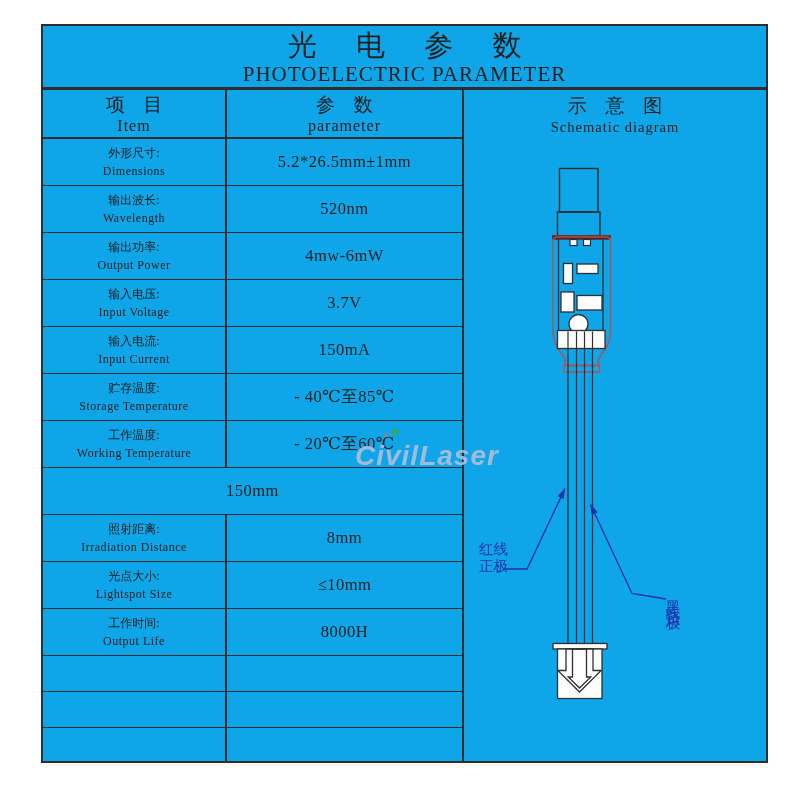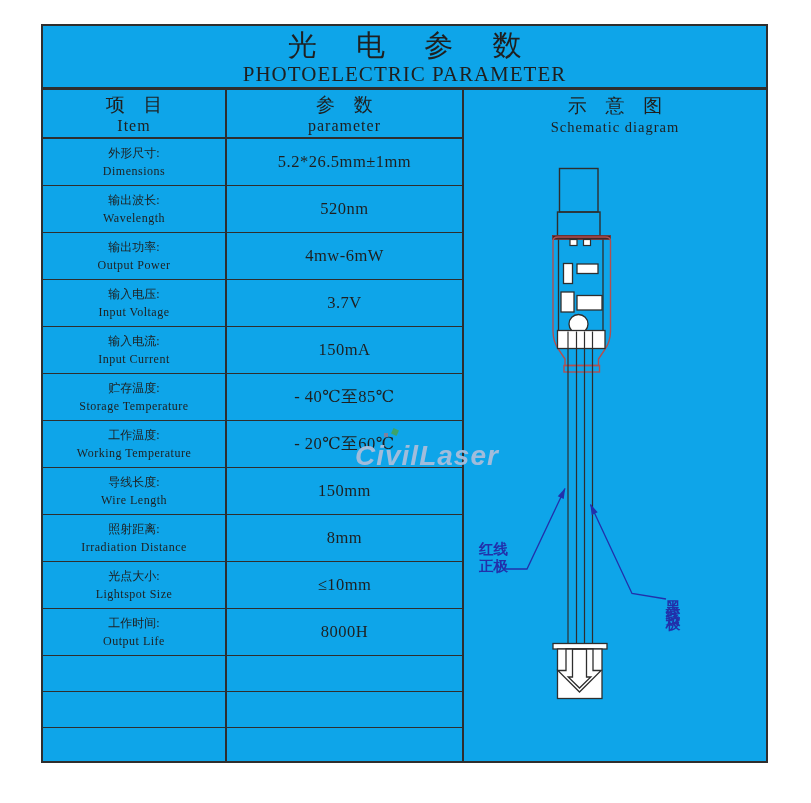--- a/index.html
+++ b/index.html
@@ -36,21 +36,21 @@
   .c1{width:184px;border-right:2px solid var(--border);box-sizing:border-box;
       display:flex;flex-direction:column;align-items:center;justify-content:center;}
   .c2{flex:1;display:flex;align-items:center;justify-content:center;}
   .hdr-cn{font-size:19px;letter-spacing:7px;text-indent:7px;line-height:25px;}
   .hdr-en{font-size:16px;letter-spacing:1px;line-height:18px;}
   .hdr-en.small{font-size:14.5px;}
   .cell-cn{font-size:12px;line-height:19px;}
   .cell-en{font-size:12px;letter-spacing:0.5px;line-height:17px;}
   .cell-value{font-size:16.5px;letter-spacing:0.5px;}
   .schematic-svg{position:absolute;left:0;top:0;width:811px;height:803px;pointer-events:none;}
-  .wire-label{position:absolute;color:var(--blue);font-weight:bold;
+  .wire-label{position:absolute;color:var(--blue);font-weight:normal;
       font-family:"Liberation Sans","DejaVu Sans",sans-serif;}
   .red-wire-label{left:479px;top:541px;font-size:14.5px;line-height:16.5px;}
   .black-wire-label{left:663px;top:589px;font-size:14.5px;writing-mode:vertical-rl;letter-spacing:5px;height:90px;}
   .watermark{
     position:absolute;left:355px;top:440px;font-family:"Liberation Sans","DejaVu Sans",sans-serif;
     font-style:italic;font-weight:bold;font-size:28px;color:var(--wm);letter-spacing:1px;opacity:0.95;
   }
   .wm-accent-green{position:absolute;left:392px;top:429px;width:6px;height:6px;background:#49a347;transform:rotate(25deg);opacity:0.8;}
   .wm-accent-red{position:absolute;left:384px;top:433px;width:4px;height:4px;background:#c96a6a;opacity:0.6;}
 </style>
@@ -146,24 +146,20 @@
     <div class="c1">
       <div class="cell-cn">工作温度:</div>
       <div class="cell-en">Working Temperature</div>
     </div>
     <div class="c2">
       <div class="cell-value">- 20℃至60℃</div>
     </div>
   </div>
 
   <div class="trow data-row">
-    <div class="c1">
-      <div class="cell-cn">导线长度:</div>
-      <div class="cell-en">Wire Length</div>
-    </div>
     <div class="c2">
       <div class="cell-value">150mm</div>
     </div>
   </div>
 
   <div class="trow data-row">
     <div class="c1">
       <div class="cell-cn">照射距离:</div>
       <div class="cell-en">Irradiation Distance</div>
     </div>

